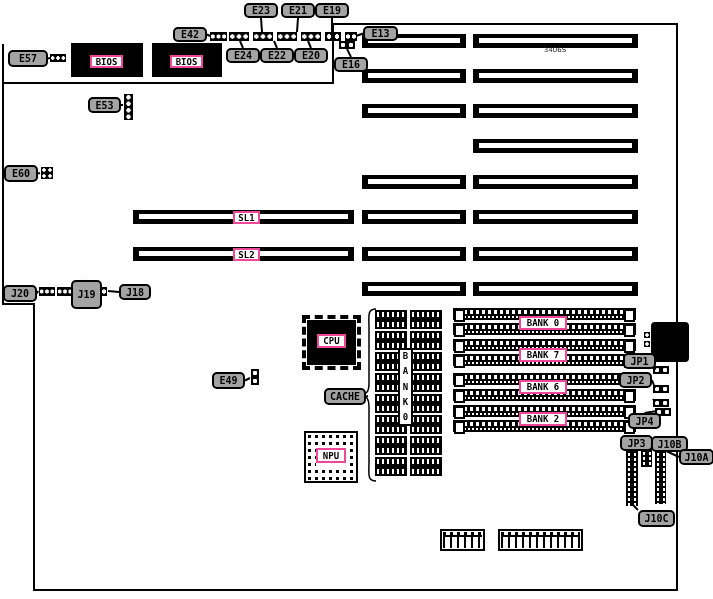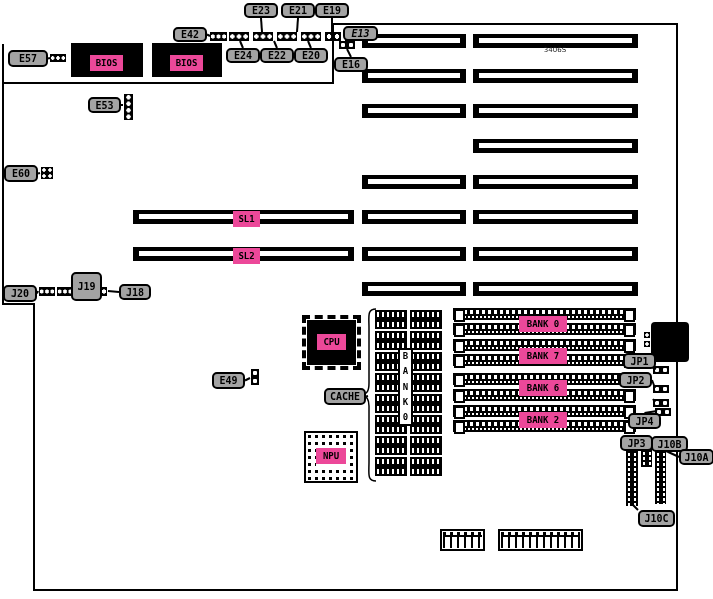--- a/index.html
+++ b/index.html
@@ -4,21 +4,21 @@
 <style>
   html,body{margin:0;padding:0;background:#fff;}
   #canvas{position:relative;width:713px;height:599px;background:#fff;overflow:hidden;
           font-family:"DejaVu Sans Mono",monospace;}
   .abs{position:absolute;box-sizing:border-box;}
   #parts{position:absolute;inset:0;z-index:1;}
   #lines{position:absolute;inset:0;z-index:2;pointer-events:none;}
   #labels{position:absolute;inset:0;z-index:3;}
   .callout{background:#a3a3a3;border:2px solid #000;border-radius:5px;display:flex;align-items:center;
            justify-content:center;font-weight:bold;font-size:10px;color:#000;}
-  .boxlabel{background:#fff;border:8px solid #ec4899;display:flex;align-items:center;justify-content:center;
+  .boxlabel{background:#fff;border:2px solid #ec4899;display:flex;align-items:center;justify-content:center;
            font-weight:bold;font-size:9px;color:#000;white-space:nowrap;}
   .vlabel{background:#fff;border:2px solid #000;display:flex;flex-direction:column;align-items:center;
            justify-content:space-between;font-weight:bold;font-size:9px;color:#000;padding:2px 0;line-height:1;}
   .tinytext{font-family:"DejaVu Sans",sans-serif;font-size:7px;color:#222;display:flex;align-items:center;justify-content:center;}
   .slot{background:#000;}
   .slot .stripe{position:absolute;left:6px;right:6px;top:4px;height:5px;background:#fff;}
   .simm{background:#000;}
   .simm .s1{position:absolute;left:11px;right:11px;top:2px;height:4px;
             background:repeating-linear-gradient(90deg,#fff 0 3px,transparent 3px 6px);}
   .simm .s2{position:absolute;left:11px;right:11px;top:8px;height:2px;
@@ -302,25 +302,25 @@
       </div>
       <div class="abs tinytext" style="left: 530px; top: 45px; width: 50px; height: 9px;">3406S</div>
       <div class="abs callout" style="left: 244px; top: 3px; width: 34px; height: 15px;">E23</div>
       <div class="abs callout" style="left: 281px; top: 3px; width: 34px; height: 15px;">E21</div>
       <div class="abs callout" style="left: 315px; top: 3px; width: 34px; height: 15px;">E19</div>
       <div class="abs callout" style="left: 173px; top: 27px; width: 34px; height: 15px;">E42</div>
       <div class="abs callout" style="left: 226px; top: 48px; width: 34px; height: 15px;">E24</div>
       <div class="abs callout" style="left: 260px; top: 48px; width: 34px; height: 15px;">E22</div>
       <div class="abs callout" style="left: 294px; top: 48px; width: 34px; height: 15px;">E20</div>
       <div class="abs callout" style="left: 334px; top: 57px; width: 34px; height: 15px;">E16</div>
-      <div class="abs callout" style="left: 343px; top: 26px; width: 35px; height: 15px; font-style: italic;">E13</div>
+      <div class="abs callout" style="left: 363px; top: 26px; width: 35px; height: 15px;">E13</div>
       <div class="abs callout" style="left: 8px; top: 50px; width: 40px; height: 17px;">E57</div>
       <div class="abs callout" style="left: 88px; top: 97px; width: 33px; height: 16px;">E53</div>
       <div class="abs callout" style="left: 4px; top: 165px; width: 34px; height: 17px;">E60</div>
-      <div class="abs callout" style="left: 71px; top: 272px; width: 31px; height: 29px;">J19</div>
+      <div class="abs callout" style="left: 71px; top: 280px; width: 31px; height: 29px;">J19</div>
       <div class="abs callout" style="left: 3px; top: 285px; width: 34px; height: 17px;">J20</div>
       <div class="abs callout" style="left: 119px; top: 284px; width: 32px; height: 16px;">J18</div>
       <div class="abs callout" style="left: 212px; top: 372px; width: 33px; height: 17px;">E49</div>
       <div class="abs callout" style="left: 324px; top: 388px; width: 42px; height: 17px;">CACHE</div>
       <div class="abs callout" style="left: 623px; top: 353px; width: 33px; height: 16px;">JP1</div>
       <div class="abs callout" style="left: 619px; top: 372px; width: 33px; height: 16px;">JP2</div>
       <div class="abs callout" style="left: 620px; top: 391px; width: 33px; height: 16px; margin-top: 44px;">JP3</div>
       <div class="abs callout" style="left: 628px; top: 413px; width: 33px; height: 16px;">JP4</div>
       <div class="abs callout" style="left: 651px; top: 436px; width: 37px; height: 16px;">J10B</div>
       <div class="abs callout" style="left: 679px; top: 449px; width: 35px; height: 16px;">J10A</div>

